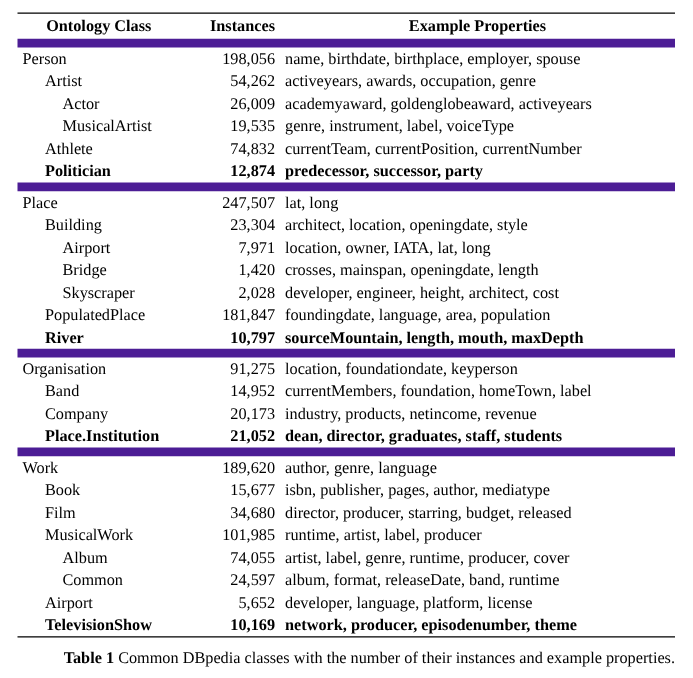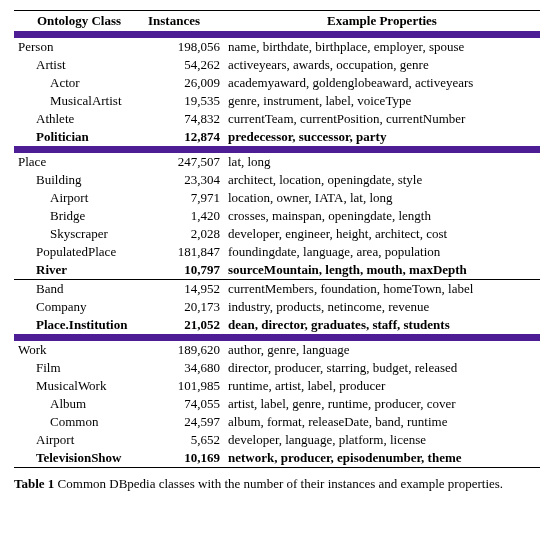--- a/index.html
+++ b/index.html
@@ -28,28 +28,29 @@
       vertical-align: top;
     }
     tr.section-top td {
       border-top: 7px solid #4c1d95;
     }
     tr.section-bottom td {
       border-bottom: 1px solid #000;
       font-weight: bold;
     }
     .col-class { width: 130px; }
-    .col-instances { width: 80px; text-align: left; }
+    .col-instances { width: 80px; text-align: right; }
     .col-props { width: auto; }
     td.instances { text-align: right; }
     .indent1 { padding-left: 18px; }
     .indent2 { padding-left: 32px; }
     .caption {
       font-size: 13px;
       margin-top: 4px;
+      text-align: right;
     }
     .caption-label {
       font-weight: bold;
     }
   </style>
 </head>
 <body>
 
 <table>
   <thead>
@@ -118,39 +119,49 @@
       <tr>
         <td class="col-class"><span class="indent1">PopulatedPlace</span></td>
         <td class="instances">181,847</td>
         <td class="col-props">foundingdate, language, area, population</td>
       </tr>
       <tr class="section-bottom">
         <td class="col-class"><span class="indent1">River</span></td>
         <td class="instances">10,797</td>
         <td class="col-props">sourceMountain, length, mouth, maxDepth</td>
       </tr>
+      <tr class="section-top">
+        <td class="col-class"><span>Organisation</span></td>
+        <td class="instances">91,275</td>
+        <td class="col-props">location, foundationdate, keyperson</td>
+      </tr>
       <tr>
         <td class="col-class"><span class="indent1">Band</span></td>
         <td class="instances">14,952</td>
         <td class="col-props">currentMembers, foundation, homeTown, label</td>
       </tr>
       <tr>
         <td class="col-class"><span class="indent1">Company</span></td>
         <td class="instances">20,173</td>
         <td class="col-props">industry, products, netincome, revenue</td>
       </tr>
       <tr class="section-bottom">
         <td class="col-class"><span class="indent1">Place.Institution</span></td>
         <td class="instances">21,052</td>
         <td class="col-props">dean, director, graduates, staff, students</td>
       </tr>
       <tr class="section-top">
         <td class="col-class"><span>Work</span></td>
         <td class="instances">189,620</td>
         <td class="col-props">author, genre, language</td>
+      </tr>
+      <tr>
+        <td class="col-class"><span class="indent1">Book</span></td>
+        <td class="instances">15,677</td>
+        <td class="col-props">isbn, publisher, pages, author, mediatype</td>
       </tr>
       <tr>
         <td class="col-class"><span class="indent1">Film</span></td>
         <td class="instances">34,680</td>
         <td class="col-props">director, producer, starring, budget, released</td>
       </tr>
       <tr>
         <td class="col-class"><span class="indent1">MusicalWork</span></td>
         <td class="instances">101,985</td>
         <td class="col-props">runtime, artist, label, producer</td>

